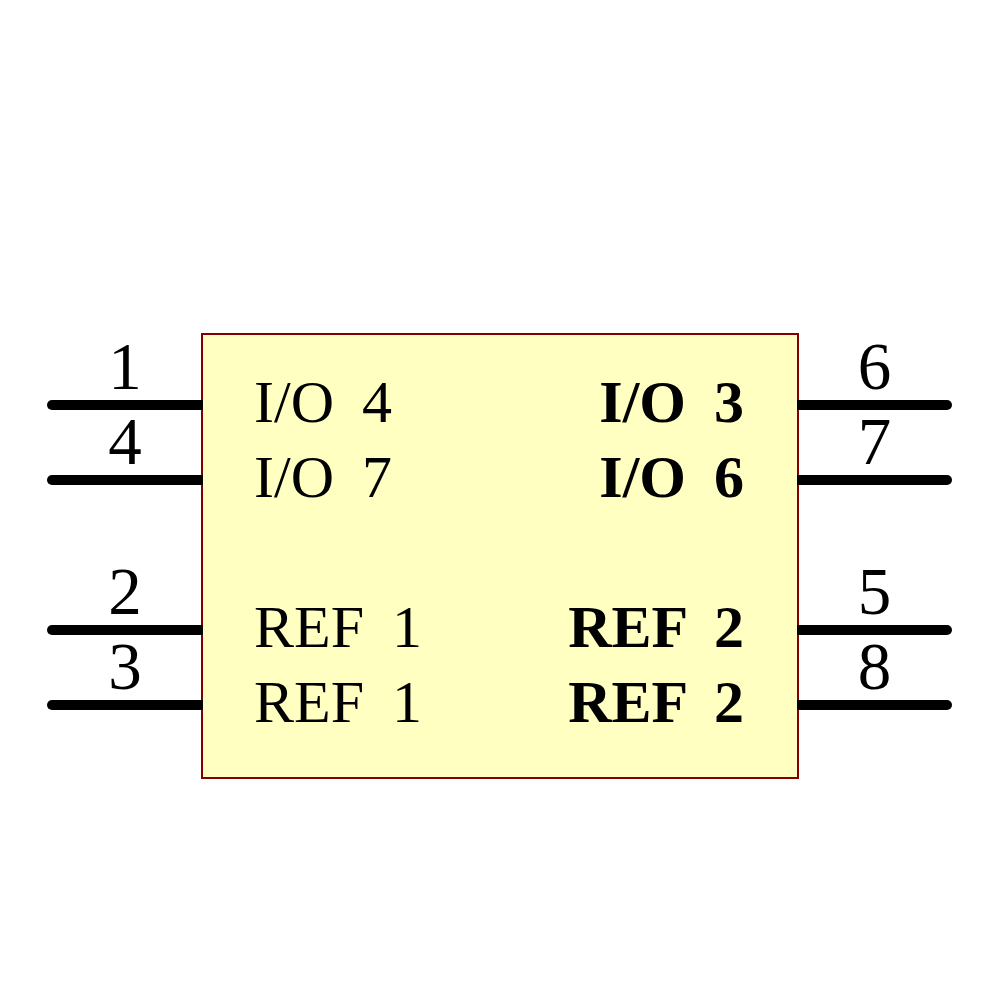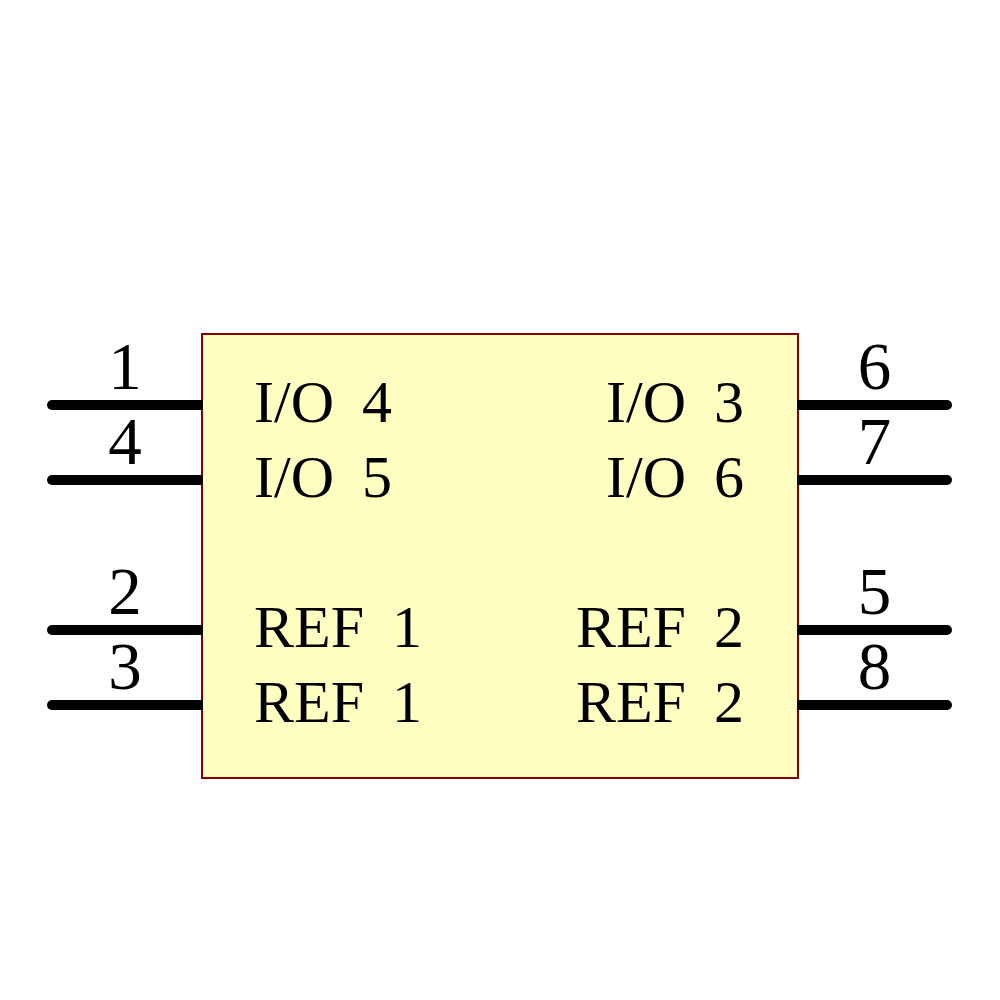--- a/index.html
+++ b/index.html
@@ -46,21 +46,21 @@
   .right .pin-number { left: 797px; width: 155px; }
   .pin-name {
     position: absolute;
     font-size: 60px;
     line-height: 60px;
     height: 60px;
     white-space: nowrap;
     word-spacing: 13px;
   }
   .left .pin-name  { left: 254px; text-align: left; }
-  .right .pin-name { right: 256px; text-align: left; }
+  .right .pin-name { right: 256px; text-align: left; font-weight: bold; }
 
   
   .r1 .pin-line { top: 400px; }  .r2 .pin-line { top: 475px; }
   .r3 .pin-line { top: 625px; }  .r4 .pin-line { top: 700px; }
   .r1 .pin-number { top: 333px; } .r2 .pin-number { top: 408px; }
   .r3 .pin-number { top: 558px; } .r4 .pin-number { top: 633px; }
   .r1 .pin-name { top: 372px; }  .r2 .pin-name { top: 447px; }
   .r3 .pin-name { top: 597px; }  .r4 .pin-name { top: 672px; }
 </style>
 </head>
@@ -72,21 +72,21 @@
 
   <div class="pin left r1">
     <div class="pin-line" style="background-color: rgb(0, 0, 0);"></div>
     <div class="pin-number">1</div>
     <div class="pin-name">I/O 4</div>
   </div>
 
   <div class="pin left r2">
     <div class="pin-line" style="background-color: rgb(0, 0, 0);"></div>
     <div class="pin-number">4</div>
-    <div class="pin-name">I/O 5</div>
+    <div class="pin-name">I/O 7</div>
   </div>
 
   <div class="pin left r3">
     <div class="pin-line" style="background-color: rgb(0, 0, 0);"></div>
     <div class="pin-number">2</div>
     <div class="pin-name">REF 1</div>
   </div>
 
   <div class="pin left r4">
     <div class="pin-line" style="background-color: rgb(0, 0, 0);"></div>

